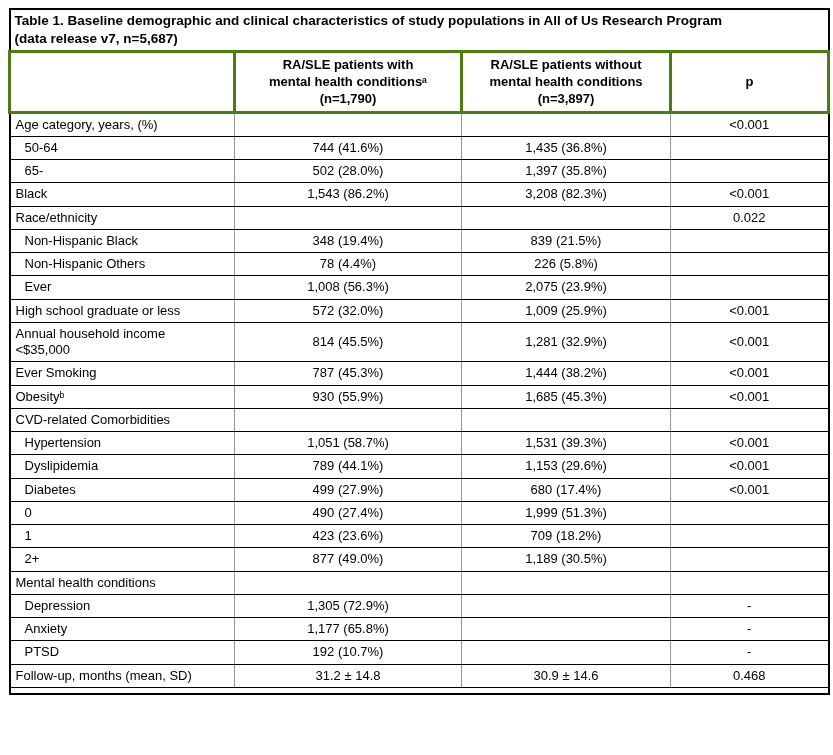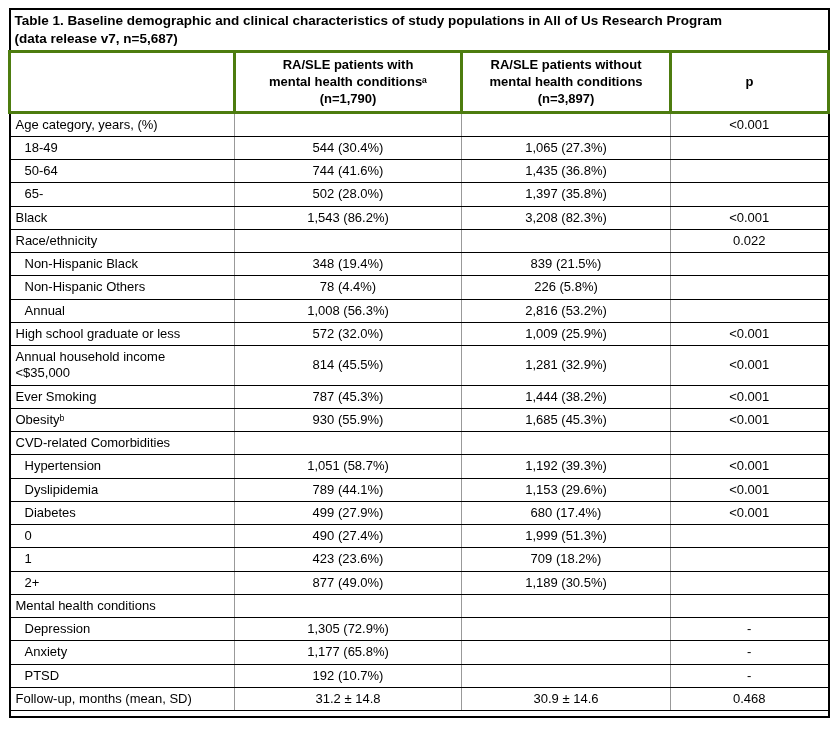--- a/index.html
+++ b/index.html
@@ -93,26 +93,20 @@
       </tr>
     </thead>
     <tbody>
         <tr>
           <td class="body-cell label-cell">Age category, years, (%)</td>
           <td class="body-cell value-cell"></td>
           <td class="body-cell value-cell"></td>
           <td class="body-cell value-cell">&lt;0.001</td>
         </tr>
         <tr>
-          <td class="body-cell label-cell indent">18-49</td>
-          <td class="body-cell value-cell">544 (30.4%)</td>
-          <td class="body-cell value-cell">1,065 (27.3%)</td>
-          <td class="body-cell value-cell"></td>
-        </tr>
-        <tr>
           <td class="body-cell label-cell indent">50-64</td>
           <td class="body-cell value-cell">744 (41.6%)</td>
           <td class="body-cell value-cell">1,435 (36.8%)</td>
           <td class="body-cell value-cell"></td>
         </tr>
         <tr>
           <td class="body-cell label-cell indent">65-</td>
           <td class="body-cell value-cell">502 (28.0%)</td>
           <td class="body-cell value-cell">1,397 (35.8%)</td>
           <td class="body-cell value-cell"></td>
@@ -135,23 +129,23 @@
           <td class="body-cell value-cell">839 (21.5%)</td>
           <td class="body-cell value-cell"></td>
         </tr>
         <tr>
           <td class="body-cell label-cell indent">Non-Hispanic Others</td>
           <td class="body-cell value-cell">78 (4.4%)</td>
           <td class="body-cell value-cell">226 (5.8%)</td>
           <td class="body-cell value-cell"></td>
         </tr>
         <tr>
-          <td class="body-cell label-cell indent">Annual</td>
+          <td class="body-cell label-cell indent">Ever</td>
           <td class="body-cell value-cell">1,008 (56.3%)</td>
-          <td class="body-cell value-cell">2,816 (53.2%)</td>
+          <td class="body-cell value-cell">2,075 (23.9%)</td>
           <td class="body-cell value-cell"></td>
         </tr>
         <tr>
           <td class="body-cell label-cell">High school graduate or less</td>
           <td class="body-cell value-cell">572 (32.0%)</td>
           <td class="body-cell value-cell">1,009 (25.9%)</td>
           <td class="body-cell value-cell">&lt;0.001</td>
         </tr>
         <tr>
           <td class="body-cell label-cell">Annual household income
@@ -174,21 +168,21 @@
         </tr>
         <tr>
           <td class="body-cell label-cell">CVD-related Comorbidities</td>
           <td class="body-cell value-cell"></td>
           <td class="body-cell value-cell"></td>
           <td class="body-cell value-cell"></td>
         </tr>
         <tr>
           <td class="body-cell label-cell indent">Hypertension</td>
           <td class="body-cell value-cell">1,051 (58.7%)</td>
-          <td class="body-cell value-cell">1,192 (39.3%)</td>
+          <td class="body-cell value-cell">1,531 (39.3%)</td>
           <td class="body-cell value-cell">&lt;0.001</td>
         </tr>
         <tr>
           <td class="body-cell label-cell indent">Dyslipidemia</td>
           <td class="body-cell value-cell">789 (44.1%)</td>
           <td class="body-cell value-cell">1,153 (29.6%)</td>
           <td class="body-cell value-cell">&lt;0.001</td>
         </tr>
         <tr>
           <td class="body-cell label-cell indent">Diabetes</td>

